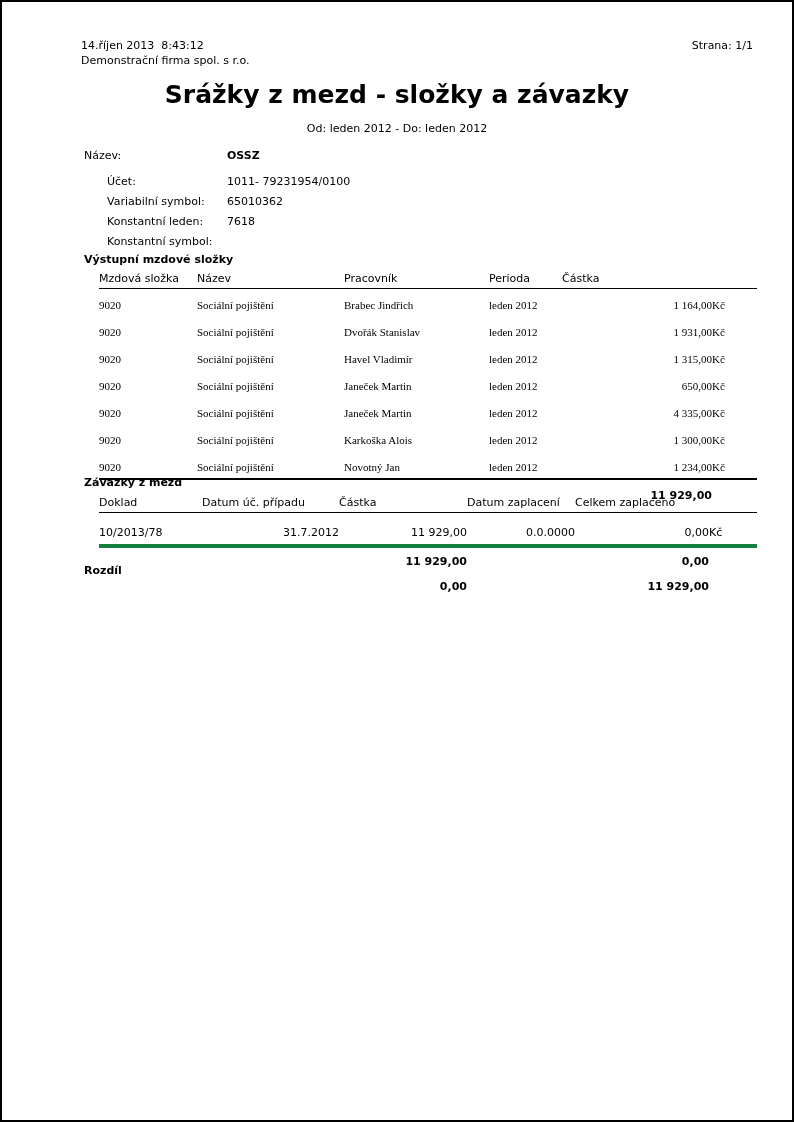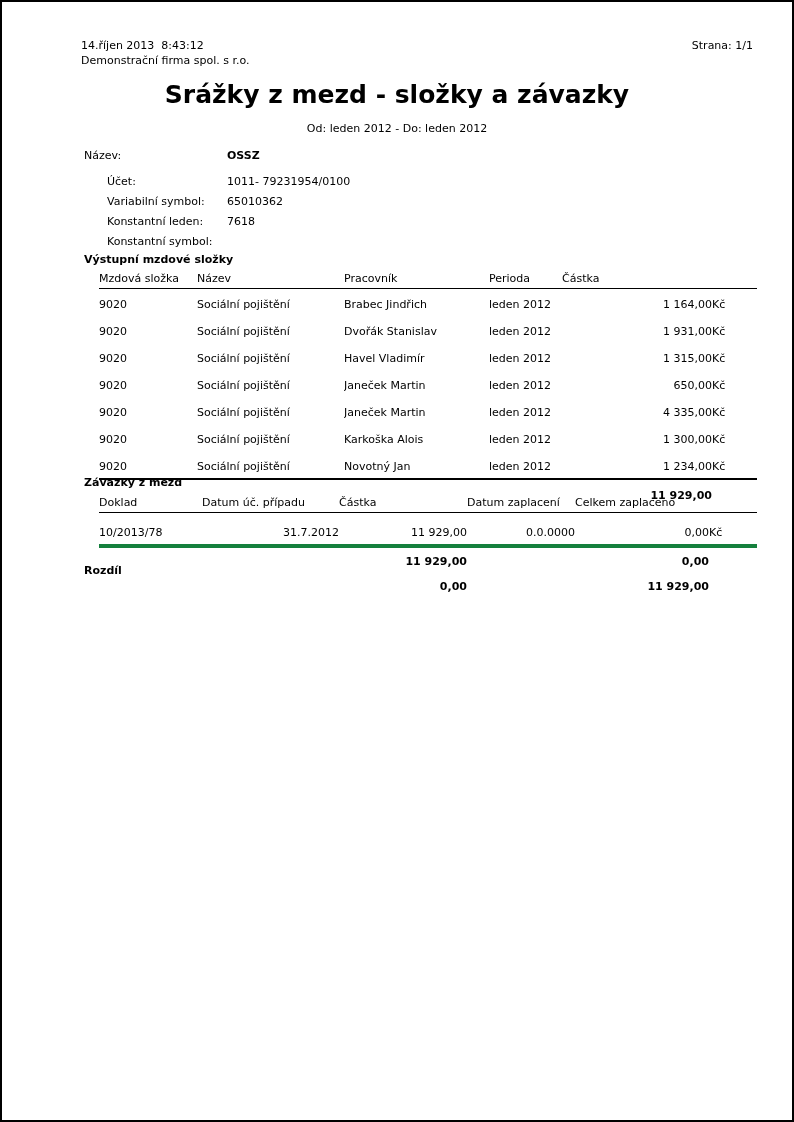--- a/index.html
+++ b/index.html
@@ -46,21 +46,21 @@
     padding: 0; vertical-align: bottom; font-weight: normal;
     font-size: 11px; overflow: hidden; white-space: nowrap;
   }
   table.rpt th { text-align: left; border-bottom: 1px solid #000; padding-bottom: 3px; }
   table.rpt td { padding-bottom: 5px; }
   .num { text-align: right; }
   .cur { padding-left: 6px; }
   .ind { padding-left: 8px; }
 
   .t1 { top: 262px; left: 97px; width: 658px; }
-  .t1 tr.data td { height: 22px; }
+  .t1 tr.data td { height: 22px; font-family: Liberation Serif, serif; }
   .t1 tr.header th { height: 21px; }
   .t1 tr.last td { border-bottom: 2px solid #000; }
   .t1 tr.total td { height: 22px; font-weight: bold; }
 
   .t2 { top: 486px; left: 97px; width: 658px; }
   .t2 tr.header th { height: 21px; }
   .t2 tr.data td { height: 26px; border-bottom: 4px solid #15803d; }
   .t2 tr.total td { height: 20px; font-weight: bold; }
 
   .rozdil-values { top: 578px; left: 97px; width: 658px; height: 16px; }

